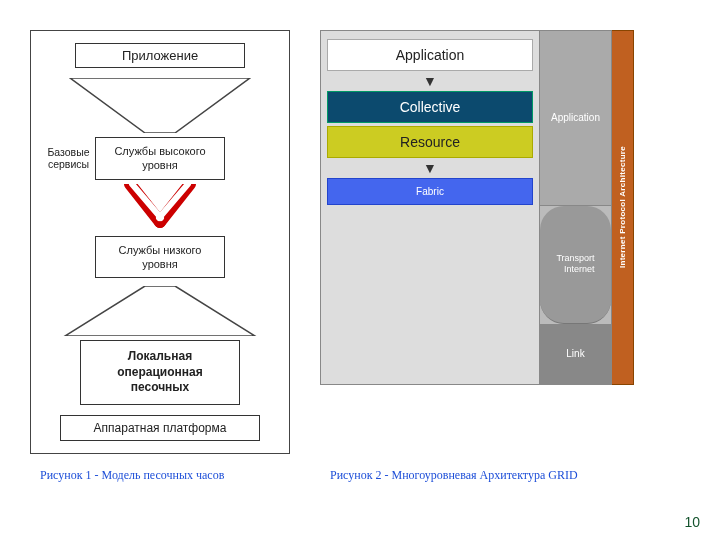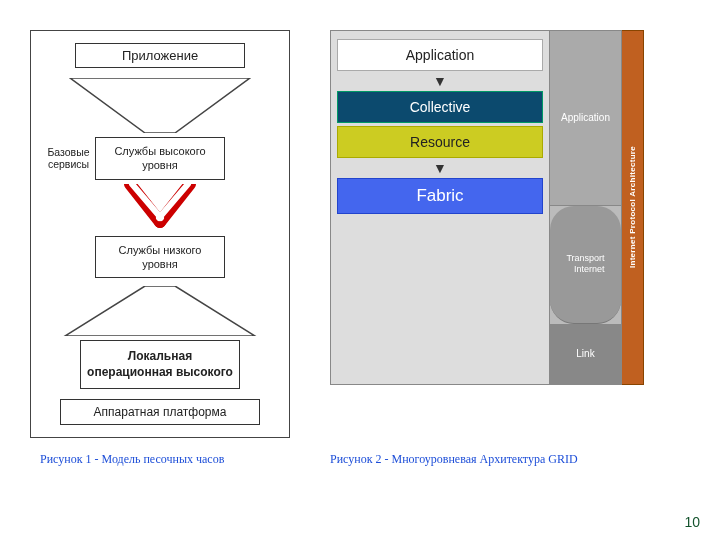--- a/index.html
+++ b/index.html
@@ -26,21 +26,21 @@
       width: 100%;
       height: 100%;
       background: white;
       padding: 20px 30px 30px 30px;
       position: relative;
     }
 
     .content-area {
       display: flex;
       flex-direction: row;
-      gap: 20px;
+      gap: 10px;
       margin-top: 10px;
     }
 
     
     .left-diagram {
       width: 280px;
       flex-shrink: 0;
       position: relative;
     }
 
@@ -206,21 +206,21 @@
 уровня</span>
           </div>
 
           <svg width="230" height="50">
             <polygon points="100,0 130,0 210,50 20,50" fill="white" stroke="#444" stroke-width="1.5"></polygon>
           </svg>
 
           <div class="hg-box hg-local-box">
             <span>Локальная
 операционная
-высокого</span>
+песочных</span>
           </div>
 
           <div class="hg-box hg-bottom-box">Аппаратная платформа</div>
         </div>
       </div>
 
       <div class="right-diagram">
         <div style="position:relative; display:flex; flex-direction:row; width:320px; height:355px;">
 
           <div style="width:220px; display:flex; flex-direction:column; padding:8px 6px; gap:3px; background:#ddd; border:1.5px solid #888;">
@@ -229,21 +229,21 @@
 
             <div style="text-align:center; font-size:14px; color:#333; line-height:1;">▼</div>
 
             <div class="hg-box" style="background:#0c4a6e; border:1.5px solid #009966; font-size:14px; padding:7px; text-align:center; color:white;">Collective</div>
 
             <div class="hg-box" style="background:#cccc22; border:1.5px solid #aaaa00; font-size:14px; padding:7px; text-align:center;">Resource</div>
 
 
             <div style="text-align:center; font-size:14px; color:#333; line-height:1;">▼</div>
 
-            <div class="hg-box" style="background:#4466ee; border:1.5px solid #2244cc; font-size:17px; padding:7px; text-align:center; color:white;">Fabric</div>
+            <div class="hg-box" style="background:#4466ee; border:1.5px solid #2244cc; font-size:10px; padding:7px; text-align:center; color:white;">Fabric</div>
 
           </div>
 
           <div style="width:72px; display:flex; flex-direction:column; background:#bbb; border:1.5px solid #888; border-left:none;">
 
             <div style="flex:3; background:#aaa; border-bottom:1px solid #888; display:flex; align-items:center; justify-content:center; font-size:10px; color:white; text-align:center; padding:2px;">Application</div>
 
             <div style="flex:2; background:#999; border-bottom:1px solid #777; display:flex; align-items:center; justify-content:center; font-size:9px; color:white; text-align:right; padding:2px; line-height:1.2;border-radius:24px;">Transport<br>Internet</div>
 
             <div style="flex:1; background:#888; display:flex; align-items:center; justify-content:center; font-size:10px; color:white; text-align:center; padding:2px;">Link</div>

